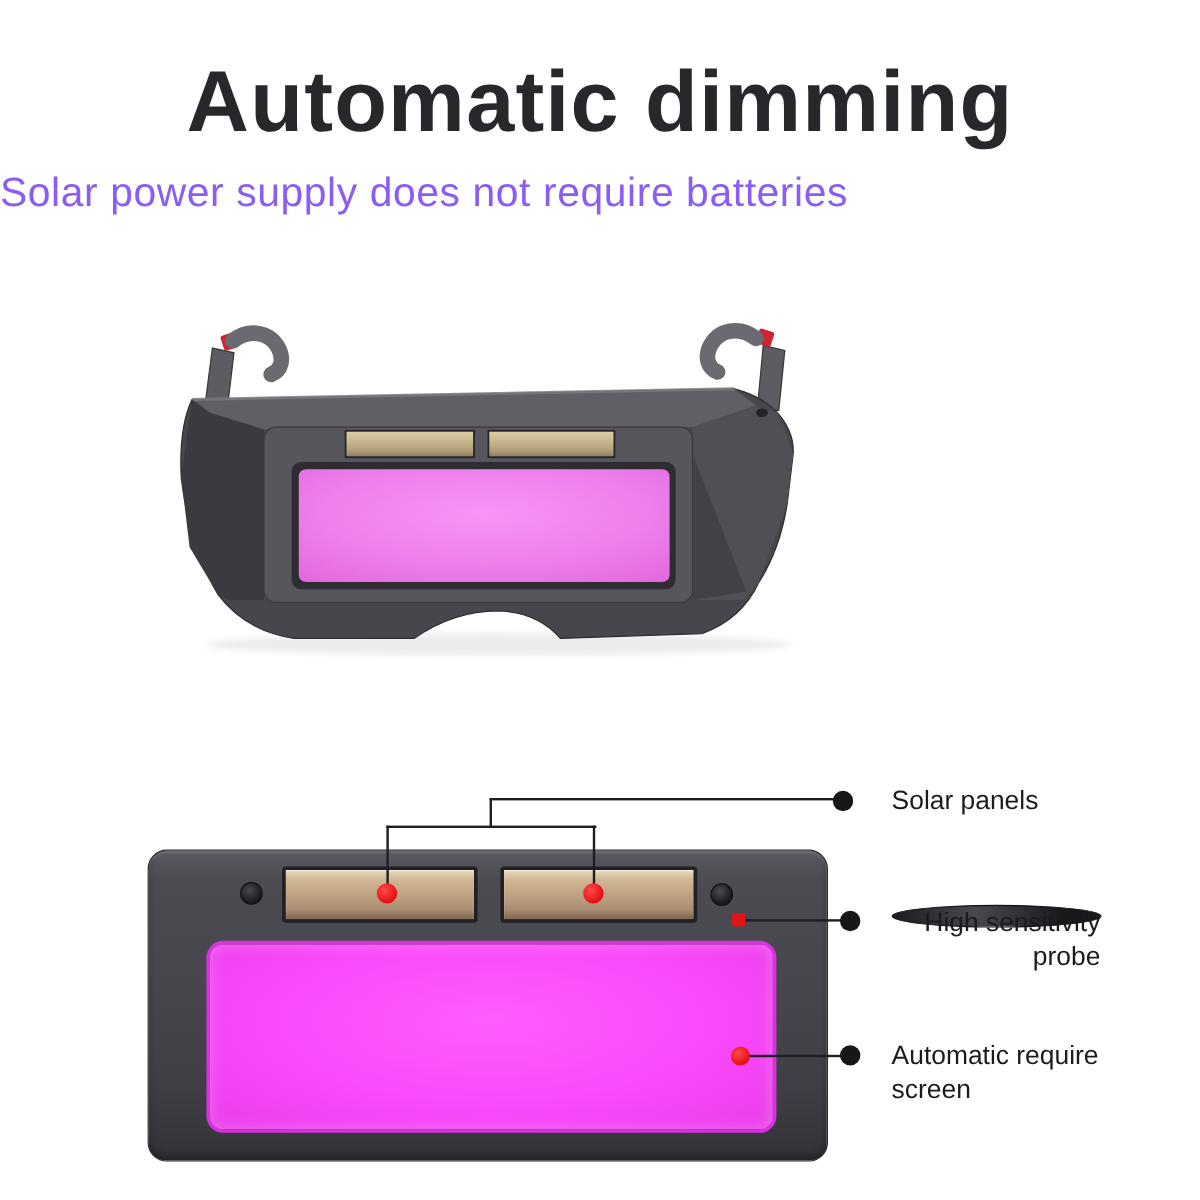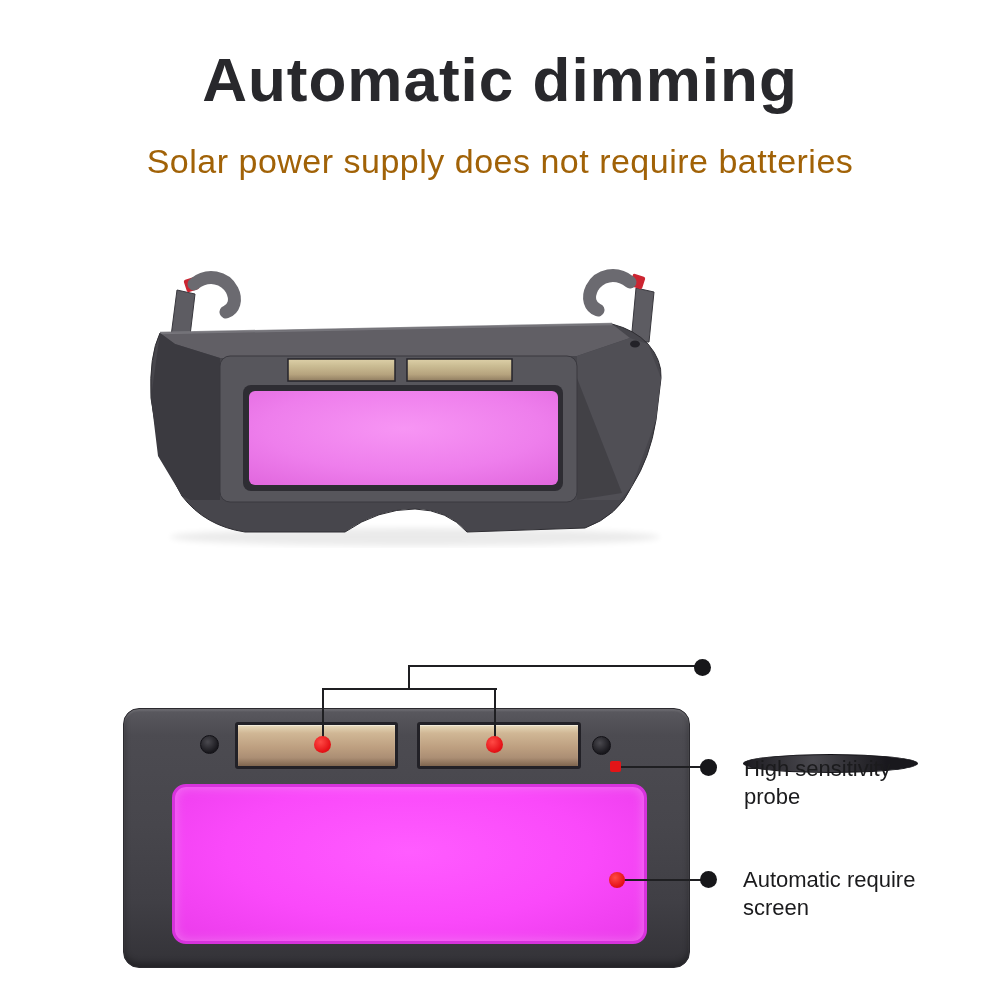--- a/index.html
+++ b/index.html
@@ -3,39 +3,40 @@
 <meta charset="utf-8">
 <style>
   html,body{margin:0;padding:0;background:#ffffff;}
   .canvas{
     position:relative;width:1000px;height:1000px;background:#ffffff;overflow:hidden;
     font-family:"Liberation Sans","DejaVu Sans",sans-serif;
   }
   
   .title{
     position:absolute;left:0;top:44px;width:1000px;text-align:center;
-    font-size:62px;font-weight:700;letter-spacing:1px;color:#28282c;margin:0;
+    font-size:72px;font-weight:700;letter-spacing:1px;color:#28282c;margin:0;
   }
   .subtitle{
-    position:absolute;left:0;top:142px;width:1000px;text-align:center;
-    font-size:34px;font-weight:400;letter-spacing:.5px;color:#a16207;margin:0;
+    position:absolute;left:0;top:142px;width:1000px;text-align:left;
+    font-size:34px;font-weight:400;letter-spacing:.5px;color:#8b5cf6;margin:0;
   }
   
   .photo{position:absolute;left:130px;top:248px;width:560px;height:300px;}
   
   .unit-frame{
     position:absolute;left:123px;top:708px;width:567px;height:260px;border-radius:16px;
     background:linear-gradient(180deg,#5a595f 0%,#4c4b51 10%,#47464c 45%,#403f45 75%,#333237 100%);
     border:1px solid #2b2a2f;box-sizing:border-box;
     box-shadow:inset 0 2px 2px rgba(255,255,255,.12), inset 0 -4px 6px rgba(0,0,0,.32);
   }
   .probe{
     position:absolute;width:19px;height:19px;border-radius:50%;box-sizing:border-box;
     background:radial-gradient(circle at 40% 35%,#4a494f 0%,#19181d 70%);
     border:1px solid #121116;
+    text-align:right;
   }
   .probe.left{left:200px;top:735px;}
   .probe.right{left:592px;top:736px;}
   .solar-panel{
     position:absolute;top:722px;height:47px;box-sizing:border-box;
     border:3px solid #222127;border-radius:3px;
     background:linear-gradient(180deg,#e7d9ba 0%,#d0b795 20%,#bd9f80 55%,#ab8e74 80%,#7e654f 100%);
     box-shadow:inset 0 1px 1px rgba(255,255,255,.5);
   }
   .solar-panel.left{left:235px;width:163px;}
@@ -139,16 +140,17 @@
 
   <div class="marker-dot" style="left:314px;top:736px;"></div>
   <div class="marker-dot" style="left:486px;top:736px;"></div>
   <div class="marker-square" style="left:610px;top:761px;"></div>
   <div class="marker-dot small" style="left:609px;top:872px;"></div>
 
   <div class="endpoint-dot" style="left:694px;top:659px;"></div>
   <div class="endpoint-dot" style="left:700px;top:759px;"></div>
   <div class="endpoint-dot" style="left:700px;top:871px;"></div>
 
+  <div class="callout-label solar">Solar panels</div>
   <div class="callout-label probe">High sensitivity probe</div>
   <div class="callout-label screen">Automatic require screen</div>
 
 </div>
 
 </body></html>

